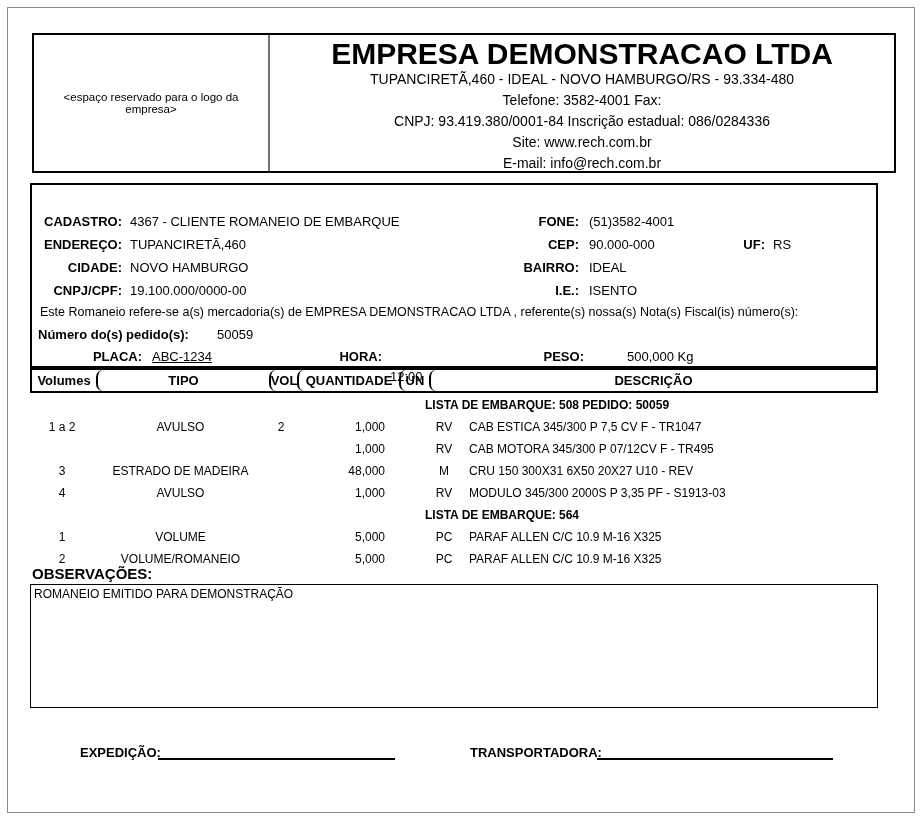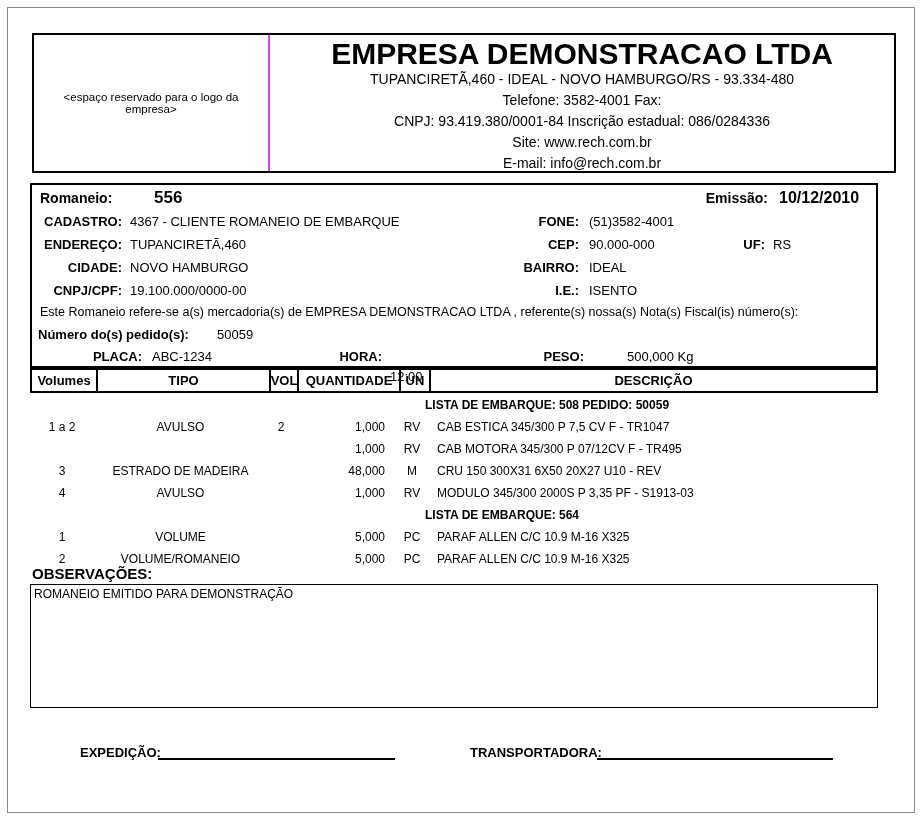--- a/index.html
+++ b/index.html
@@ -3,21 +3,21 @@
 <meta charset="utf-8">
 <style>
   html,body{margin:0;padding:0;background:#fff;}
   .page{
     position:relative;width:921px;height:819px;background:#fff;
     font-family:"Liberation Sans","DejaVu Sans",sans-serif;color:#000;overflow:hidden;
   }
   .page-border{position:absolute;left:7px;top:7px;width:908px;height:806px;border:1px solid #8a8a8a;box-sizing:border-box;}
   
   .header-box{position:absolute;left:32px;top:33px;width:864px;height:140px;border:2px solid #000;box-sizing:border-box;display:flex;}
-  .logo-cell{width:236px;border-right:2px solid #d946ef;box-sizing:border-box;display:flex;align-items:center;justify-content:center;}
+  .logo-cell{width:236px;border-right:2px solid #737373;box-sizing:border-box;display:flex;align-items:center;justify-content:center;}
   .logo-cell span{font-size:11.5px;text-align:center;padding:0 6px;}
   .company-cell{flex:1;text-align:center;padding-top:3px;}
   .company-name{font-size:30px;font-weight:bold;line-height:31px;}
   .company-line{font-size:14px;line-height:21px;}
   
   .rom-box{position:absolute;left:30px;top:183px;width:848px;height:185px;border:2px solid #000;box-sizing:border-box;}
   .row{position:absolute;left:0;right:0;height:18px;font-size:13px;white-space:nowrap;}
   .row span{position:absolute;}
   .lab{font-weight:bold;}
   .r1{top:5px;} .r2{top:29px;padding-left:12px;} .r3{top:52px;} .r4{top:75px;} .r5{top:98px;}
@@ -29,39 +29,39 @@
   .lab1{left:0;width:90px;text-align:right;}
   .val1{left:98px;}
   .lab2{left:427px;width:120px;text-align:right;}
   .val2{left:557px;}
   .lab-uf{left:650px;width:83px;text-align:right;}
   .val-uf{left:741px;}
   .ref-text{left:8px;font-size:12.5px;}
   .ped-lab{left:6px;}
   .ped-val{left:185px;}
   .placa-lab{left:30px;width:80px;text-align:right;}
-  .placa-val{left:120px;}
+  .placa-val{left:120px;text-decoration:underline;}
   .hora-lab{left:280px;width:70px;text-align:right;}
   .hora-val{left:358px;margin-top:20px;}
   .peso-lab{left:482px;width:70px;text-align:right;}
   .peso-val{left:595px;}
   
   .tbl-head{position:absolute;left:30px;top:368px;width:848px;height:25px;border:2px solid #000;box-sizing:border-box;display:flex;font-size:13px;font-weight:bold;align-items:center;text-align:center;}
-  .th{box-sizing:border-box;border-left:2px solid #000;height:100%;display:flex;align-items:center;justify-content:center;}
+  .th{box-sizing:border-box;border-left:2px solid #000;height:100%;display:flex;align-items:center;justify-content:center;border-radius:7px;}
   .th:first-child{border-left:none;}
   .th-volumes{width:64px;} .th-tipo{width:173px;} .th-vol{width:28px;}
   .th-quant{width:102px;} .th-un{width:30px;} .th-desc{flex:1;}
   .tbl-body{position:absolute;left:30px;top:394px;width:848px;font-size:12px;}
   .trow{display:flex;height:22px;align-items:center;white-space:nowrap;}
   .sec-row{height:22px;line-height:22px;font-weight:bold;padding-left:395px;box-sizing:border-box;white-space:nowrap;}
   .c-volumes{width:64px;text-align:center;}
   .c-tipo{width:173px;text-align:center;}
   .c-vol{width:28px;text-align:center;}
   .c-quant{width:102px;text-align:right;padding-right:12px;box-sizing:border-box;}
-  .c-un{width:30px;text-align:center;}
+  .c-un{width:30px;text-align:center;margin-left:32px;}
   .c-desc{flex:1;text-align:left;padding-left:10px;}
   
   .obs-label{position:absolute;left:32px;top:565px;font-size:15px;font-weight:bold;}
   .obs-box{position:absolute;left:30px;top:584px;width:848px;height:124px;border:1px solid #000;box-sizing:border-box;font-size:12px;padding:2px 3px;}
   
   .sig-label{position:absolute;font-size:13px;font-weight:bold;}
   .sig-line{position:absolute;height:16px;border-bottom:2px solid #000;}
   .exp-lab{left:80px;top:745px;}
   .exp-line{left:158px;top:742px;width:237px;}
   .tra-lab{left:470px;top:745px;}
@@ -81,26 +81,20 @@
       <div class="company-name">EMPRESA DEMONSTRACAO LTDA</div>
       <div class="company-line">TUPANCIRETÃ,460 - IDEAL - NOVO HAMBURGO/RS - 93.334-480</div>
       <div class="company-line">Telefone: 3582-4001 Fax:</div>
       <div class="company-line">CNPJ: 93.419.380/0001-84 Inscrição estadual: 086/0284336</div>
       <div class="company-line">Site: www.rech.com.br</div>
       <div class="company-line">E-mail: info@rech.com.br</div>
     </div>
   </div>
 
   <div class="rom-box">
-    <div class="row r1">
-      <span class="rom-lab">Romaneio:</span>
-      <span class="rom-num">556</span>
-      <span class="emi-lab">Emissão:</span>
-      <span class="emi-val">10/12/2010</span>
-    </div>
     <div class="row r2">
       <span class="lab1 lab">CADASTRO:</span>
       <span class="val1">4367 - CLIENTE ROMANEIO DE EMBARQUE</span>
       <span class="lab2 lab">FONE:</span>
       <span class="val2">(51)3582-4001</span>
     </div>
     <div class="row r3">
       <span class="lab1 lab">ENDEREÇO:</span>
       <span class="val1">TUPANCIRETÃ,460</span>
       <span class="lab2 lab">CEP:</span>

